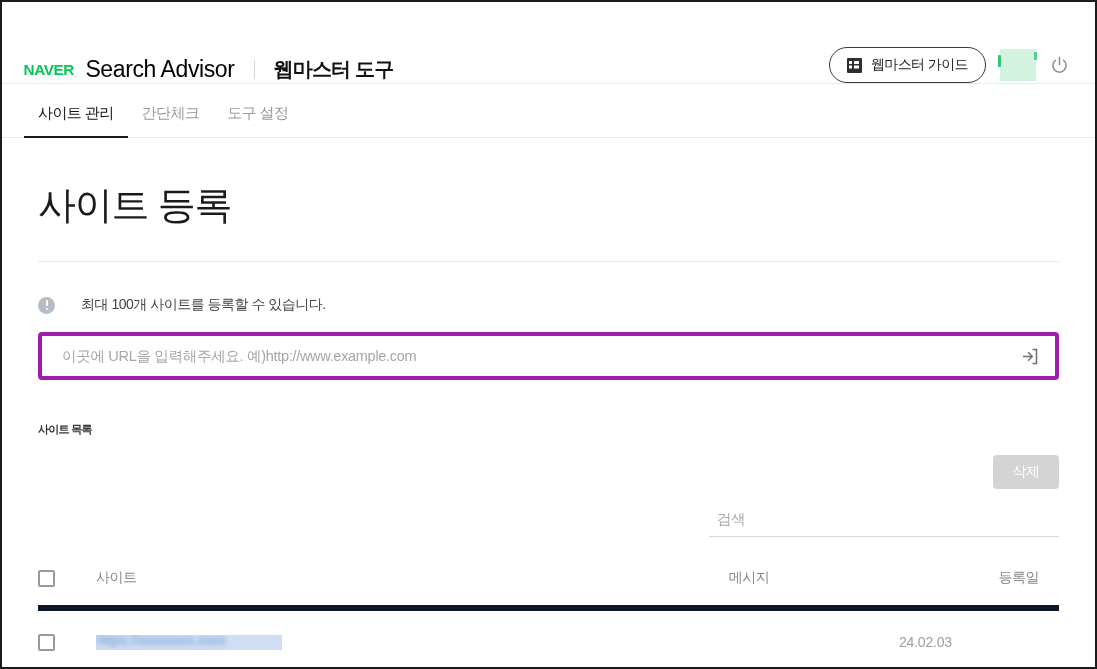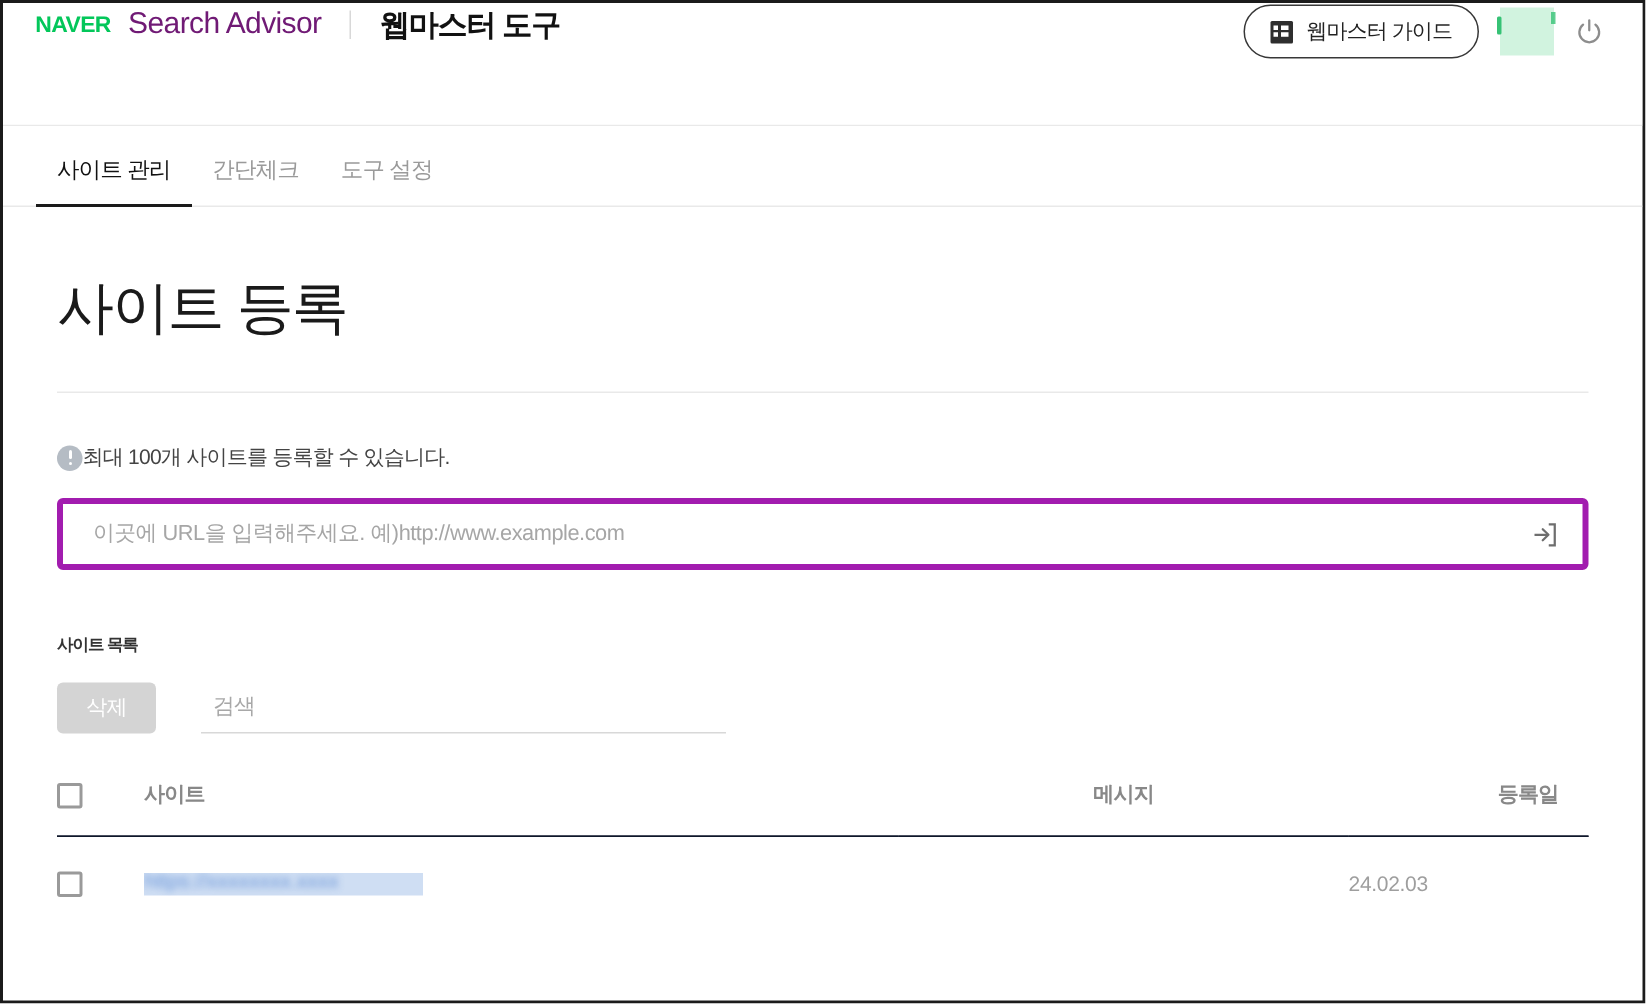--- a/index.html
+++ b/index.html
@@ -20,22 +20,22 @@
     background: #ffffff;
     border: 2px solid #1b1b1b;
     overflow: hidden;
   }
 
   
   .site-header {
     position: relative;
     height: 81px;
     display: flex;
-    align-items: flex-start;
-    padding: 1px 26px 0 22px;
+    align-items: flex-end;
+    padding: 12px 26px 0 22px;
     background: #fff;
   }
 
   .brand {
     display: flex;
     align-items: center;
     gap: 0;
   }
 
   .naver-logo {
@@ -43,22 +43,22 @@
     font-weight: bold;
     font-size: 15px;
     letter-spacing: -0.4px;
     color: #03c75a;
     line-height: 1;
     transform: scaleX(1.02);
     margin-right: 12px;
   }
 
   .service-name {
-    font-size: 20px;
-    color: #701a75;
+    font-size: 23px;
+    color: #000000;
     letter-spacing: -0.4px;
     font-weight: 400;
   }
 
   .brand-divider {
     width: 1px;
     height: 19px;
     background: #d8d8d8;
     margin: 0 19px;
   }
@@ -205,21 +205,21 @@
   }
 
   .title-rule {
     height: 1px;
     background: #e9e9e9;
   }
 
   .notice-row {
     display: flex;
     align-items: center;
-    gap: 0;
+    gap: 26px;
     margin-top: 34px;
   }
 
   .info-icon {
     width: 17px; height: 17px;
     border-radius: 50%;
     background: #b5bcc4;
     position: relative;
     flex: 0 0 auto;
   }
@@ -287,20 +287,21 @@
     color: #333;
     letter-spacing: -0.7px;
     margin-top: 42px;
     margin-bottom: 18px;
   }
 
   .list-controls {
     display: flex;
     align-items: flex-end;
     gap: 18px;
+    flex-direction: column;
   }
 
   .delete-button {
     width: 66px;
     height: 34px;
     border: none;
     border-radius: 4px;
     background: #d4d4d4;
     color: #ffffff;
     font-size: 14px;
@@ -326,27 +327,27 @@
 
   
   .site-table {
     width: 100%;
     border-collapse: collapse;
     margin-top: 32px;
     table-layout: fixed;
   }
 
   .site-table thead th {
-    font-weight: 700;
+    font-weight: 400;
     font-size: 14px;
     color: #888;
     letter-spacing: -0.5px;
     padding: 0 0 18px 0;
     text-align: left;
-    border-bottom: 1px solid #0f172a;
+    border-bottom: 6px solid #0f172a;
     margin-top: 16px;
   }
 
   .col-check  { width: 58px; }
   .col-site   { width: auto; }
   .col-msg    { width: 300px; text-align: center !important; }
   .col-date   { width: 160px; text-align: right !important; padding-right: 20px !important; }
 
   .site-table tbody td {
     padding: 22px 0;

